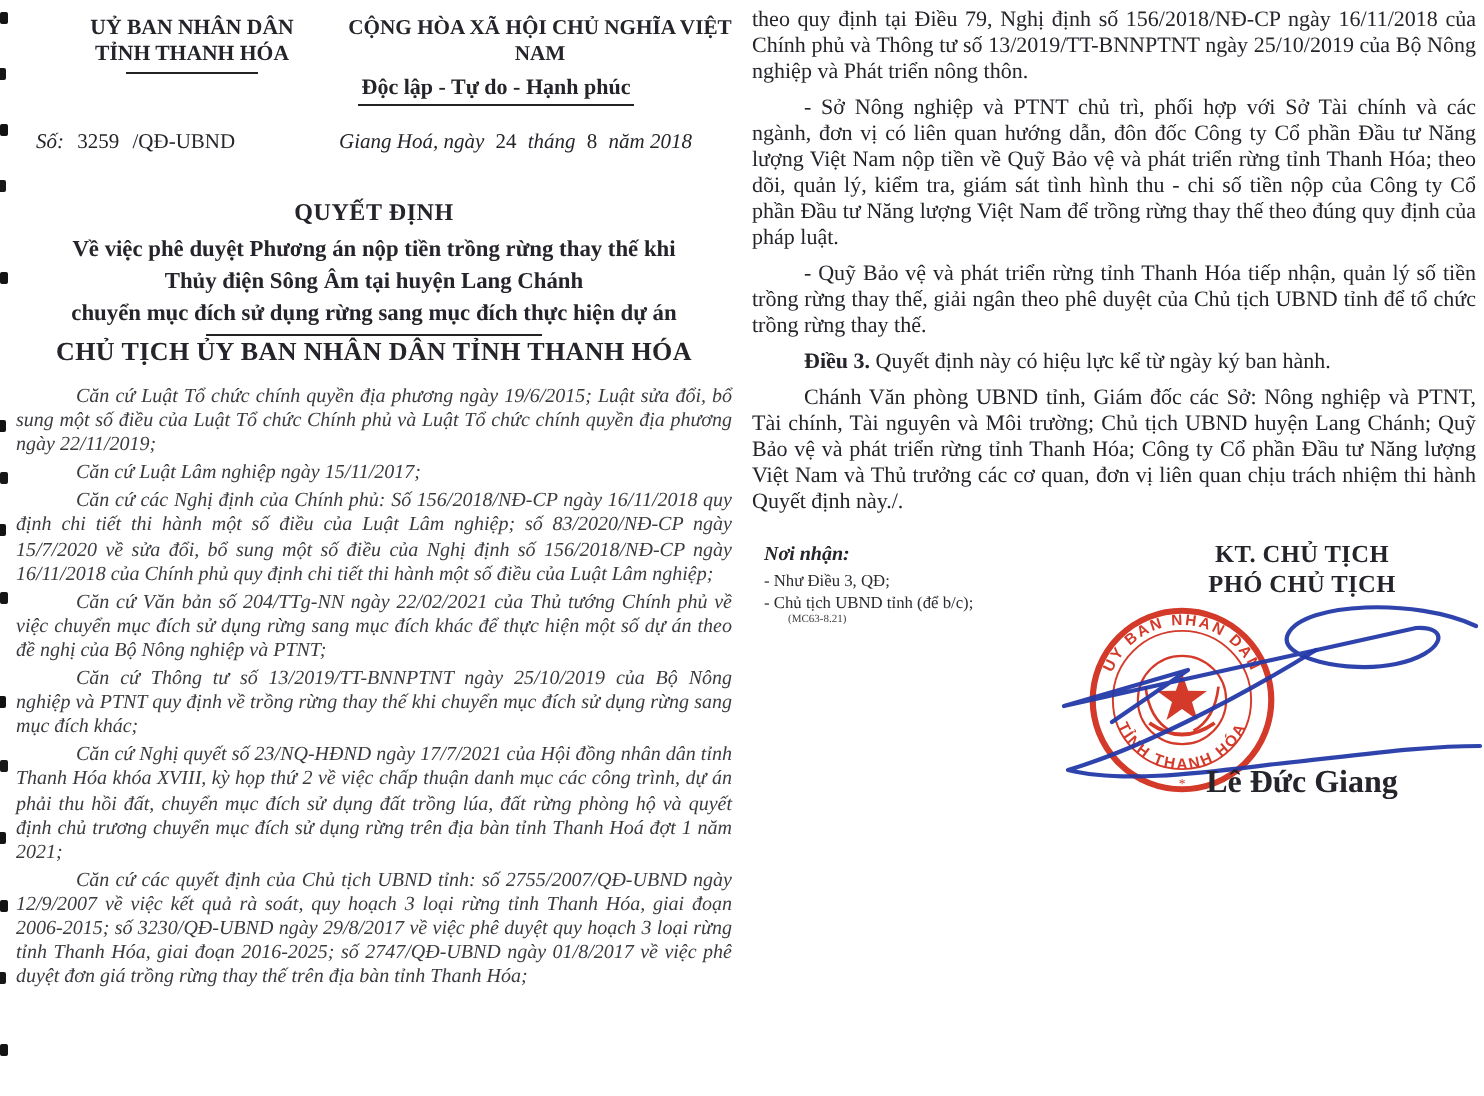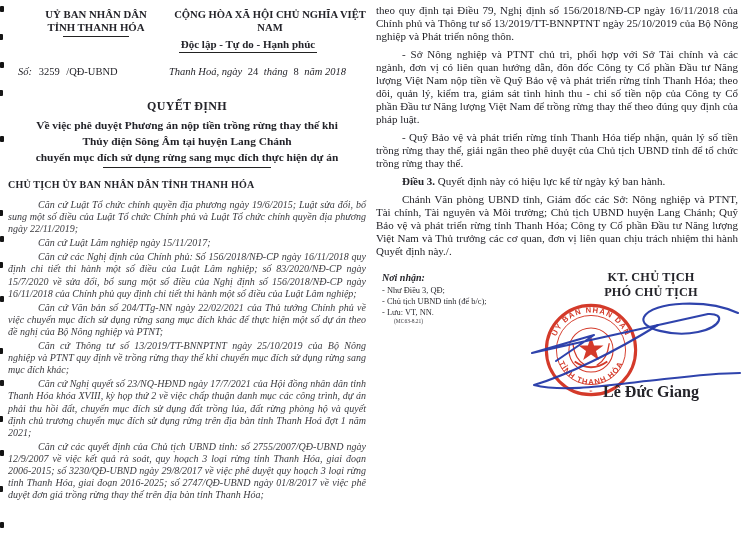--- a/index.html
+++ b/index.html
@@ -25,21 +25,21 @@
   .ref-row { display:flex; justify-content:space-between; padding:0 20px 0 10px; margin-top:2px;text-align:right; }
   .doc-no { font-size:10.5px; }
   .doc-no .no-label { font-style:italic; }
   .doc-no .no-val { padding:0 4px; }
   .dateline { font-size:10.5px; font-style:italic; }
   .dateline .dl-num { font-style:normal; padding:0 3px; }
 
   .decision-title { text-align:center; font-weight:bold; font-size:12px; margin-top:22px; letter-spacing:.3px; }
   .decision-sub { text-align:center; font-weight:bold; font-size:11.4px; line-height:16px; margin-top:3px; }
   .title-rule { width:168px; border-top:1.2px solid #222; margin:2px auto 0; }
-  .authority { font-weight:bold; font-size:10px; margin-top:11px; letter-spacing:.2px; }
+  .authority { text-align:center; font-weight:bold; font-size:13px; letter-spacing:.2px; }
 
   .recitals { margin-top:9px; color:#3a3a3f; }
   .recitals p {
     font-style:italic; font-size:10px; line-height:12.1px;
     text-align:justify; text-indent:30px; margin-bottom:2px;
   }
 
   
   .body-par { font-size:11px; line-height:13px; text-align:justify; text-indent:26px; margin-bottom:5px; }
   .body-par.no-indent { text-indent:0; }
@@ -91,21 +91,21 @@
     </div>
   </div>
 
   <div class="ref-row">
     <div class="doc-no">
       <span class="no-label">Số:</span>
       <span class="no-val">3259</span>
       <span>/QĐ-UBND</span>
     </div>
     <div class="dateline">
-      <span>Thanh Hoá, ngày</span>
+      <span>Giang Hoá, ngày</span>
       <span class="dl-num">24</span>
       <span>tháng</span>
       <span class="dl-num">8</span>
       <span>năm 2018</span>
     </div>
   </div>
 
   <div class="decision-title">QUYẾT ĐỊNH</div>
   <div class="decision-sub">
     <div>Về việc phê duyệt Phương án nộp tiền trồng rừng thay thế khi</div>
@@ -134,21 +134,20 @@
     <p class="body-par">- Quỹ Bảo vệ và phát triển rừng tỉnh Thanh Hóa tiếp nhận, quản lý số tiền trồng rừng thay thế, giải ngân theo phê duyệt của Chủ tịch UBND tỉnh để tổ chức trồng rừng thay thế.</p>
     <p class="body-par"><span class="art-label">Điều 3.</span><span> Quyết định này có hiệu lực kể từ ngày ký ban hành.</span></p>
     <p class="body-par">Chánh Văn phòng UBND tỉnh, Giám đốc các Sở: Nông nghiệp và PTNT, Tài chính, Tài nguyên và Môi trường; Chủ tịch UBND huyện Lang Chánh; Quỹ Bảo vệ và phát triển rừng tỉnh Thanh Hóa; Công ty Cổ phần Đầu tư Năng lượng Việt Nam và Thủ trưởng các cơ quan, đơn vị liên quan chịu trách nhiệm thi hành Quyết định này./.</p>
   </div>
 
   <div class="recipients">
     <div class="recipients-label">Nơi nhận:</div>
     <ul>
       <li>- Như Điều 3, QĐ;</li>
       <li>- Chủ tịch UBND tỉnh (để b/c);</li>
-      <li>- Lưu: VT, NN.</li>
     </ul>
     <div class="recipients-code">(MC63-8.21)</div>
   </div>
 
   <div class="sign-head">
     <div>KT. CHỦ TỊCH</div>
     <div>PHÓ CHỦ TỊCH</div>
   </div>
 
   <svg class="stamp-svg" viewBox="0 0 100 100">

